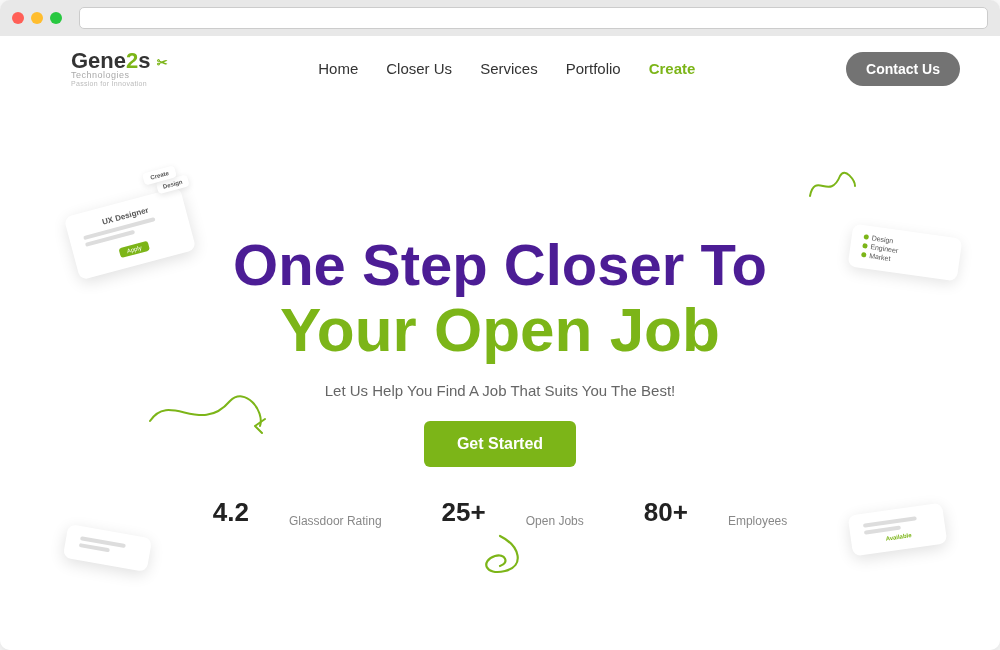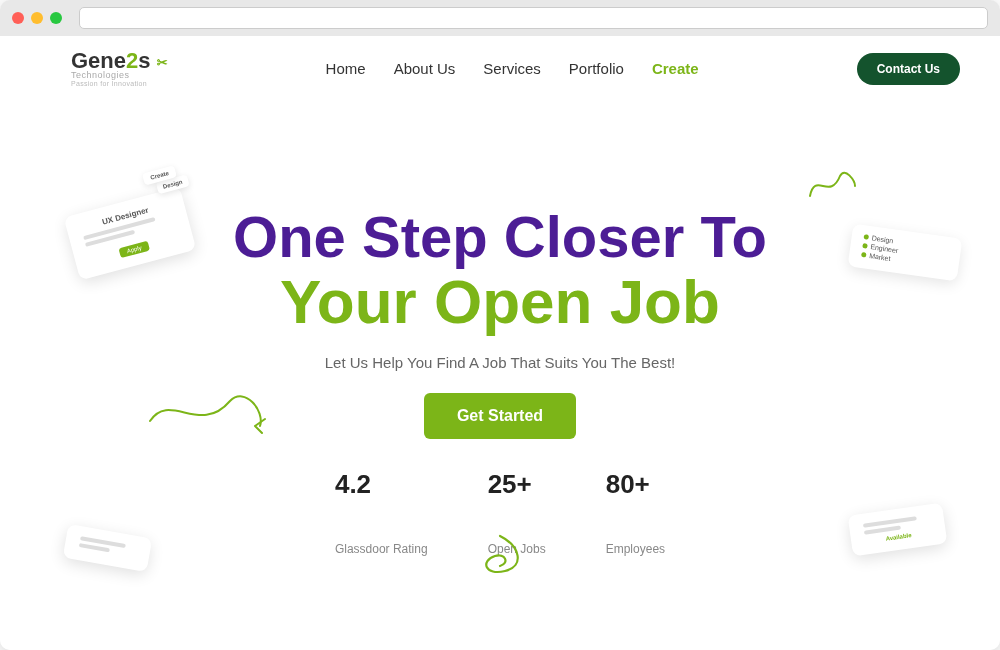--- a/index.html
+++ b/index.html
@@ -101,26 +101,26 @@
       color: #333;
       font-weight: 500;
     }
 
     .nav-links li a.active {
       color: #7cb518;
       font-weight: 600;
     }
 
     .nav-contact-btn {
-      background: #14532d;
+      background: #737373;
       color: #fff;
       border: none;
       border-radius: 25px;
       padding: 9px 20px;
-      font-size: 12px;
+      font-size: 14px;
       font-weight: 600;
       cursor: pointer;
     }
 
     
     .hero {
       display: flex;
       flex-direction: column;
       align-items: center;
       justify-content: center;
@@ -165,22 +165,22 @@
 
     .stats-row {
       display: flex;
       gap: 60px;
       align-items: flex-start;
       justify-content: center;
     }
 
     .stat-item {
       display: flex;
-      flex-direction: column;
-      align-items: flex-start;
+      flex-direction: row;
+      align-items: flex-end;
       gap: 40px;
     }
 
     .stat-number {
       font-size: 26px;
       font-weight: 900;
       color: #222;
     }
 
     .stat-label {
@@ -321,21 +321,21 @@
           <div style="font-size:9px; color:#aaa; letter-spacing:0.5px; margin-top:-2px;">Technologies</div>
           <div style="font-size:7px; color:#bbb; letter-spacing:0.3px;">Passion for Innovation</div>
         </div>
       </div>
 
       <ul class="nav-links">
         <li>
           <a href="#">Home</a>
         </li>
         <li>
-          <a href="#">About Us</a>
+          <a href="#">Closer Us</a>
         </li>
         <li>
           <a href="#">Services</a>
         </li>
         <li>
           <a href="#">Portfolio</a>
         </li>
         <li>
           <a href="#" class="active">Create</a>
         </li>

